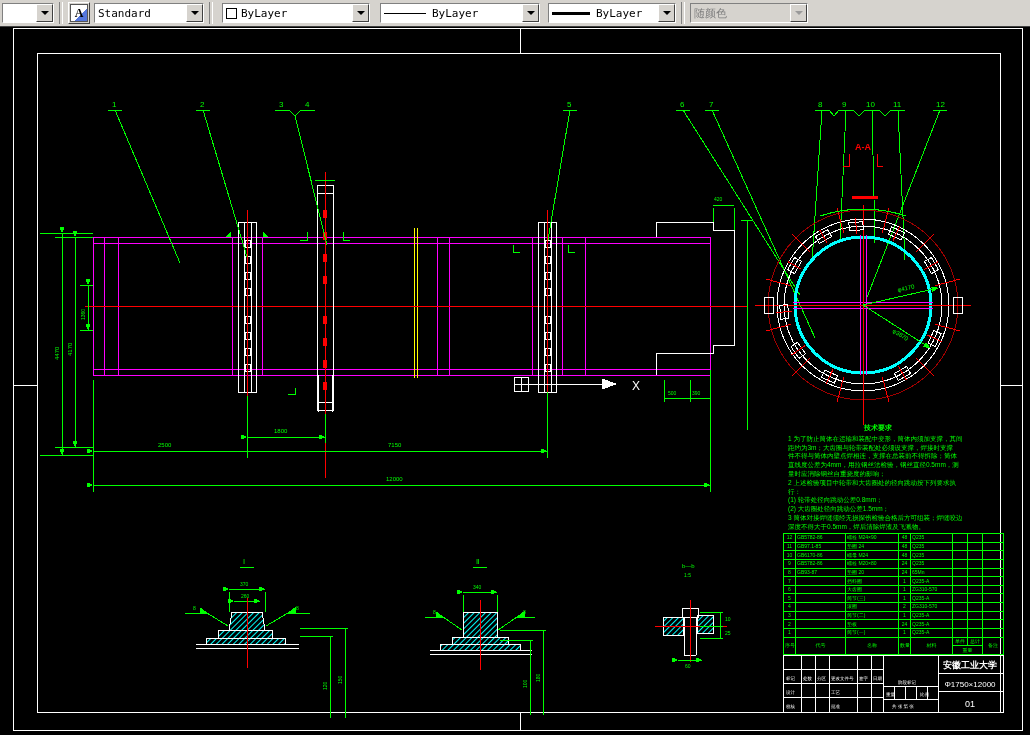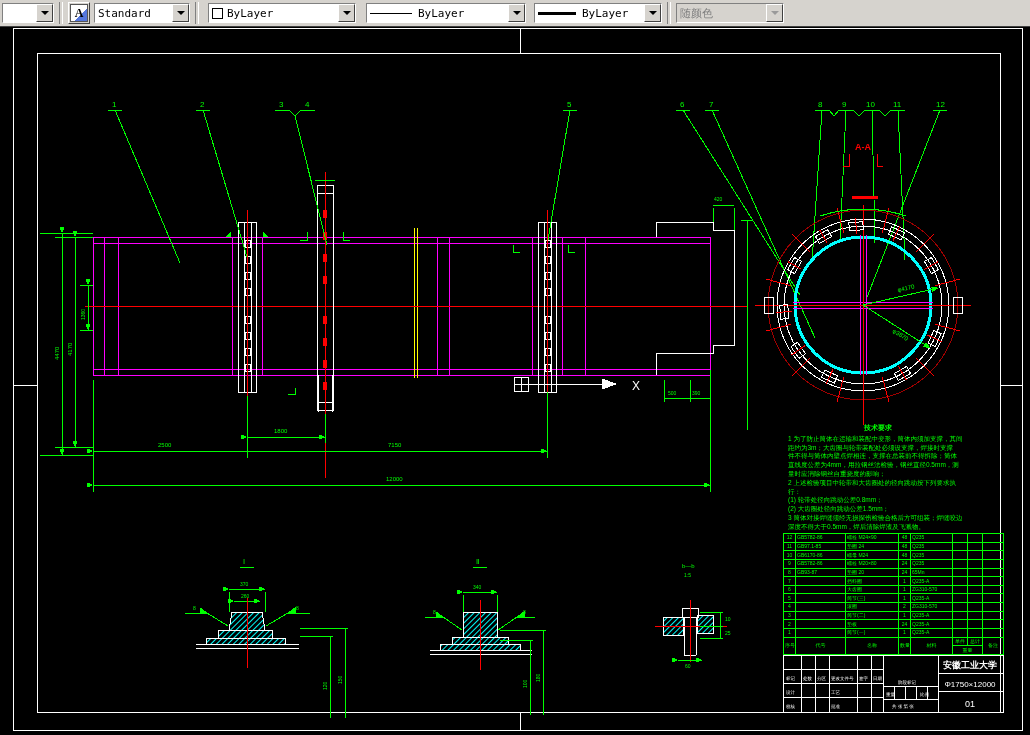--- a/index.html
+++ b/index.html
@@ -47,21 +47,21 @@
     <div class="combo" style="width:52px">
       <div class="field"></div>
       <div class="btn">
           <span class="tri"></span>
         </div>
     </div>
     <div class="sep"></div>
     <button class="tool-btn">
       <span class="icon-a">A</span>
     </button>
-    <div class="combo" style="width:96px">
+    <div class="combo" style="width:110px">
       <div class="field">Standard</div>
       <div class="btn">
           <span class="tri"></span>
         </div>
     </div>
     <div class="sep"></div>
     <div class="combo" style="width:148px;margin-left:6px">
       <div class="field">
         <span class="swatch"></span>
         <span>ByLayer</span>
@@ -82,21 +82,21 @@
     <div class="combo" style="width:128px;margin-left:6px">
       <div class="field">
         <span class="lwline"></span>
         <span>ByLayer</span>
       </div>
       <div class="btn">
           <span class="tri"></span>
         </div>
     </div>
     <div class="sep"></div>
-    <div class="combo disabled" style="width:108px">
+    <div class="combo disabled" style="width:118px">
       <div class="field">随颜色</div>
       <div class="btn">
           <span class="tri"></span>
         </div>
     </div>
   </div>
 
   <svg id="cad" width="1030" height="735" shape-rendering="crispEdges" text-rendering="optimizeSpeed">
     <defs>
       <pattern id="hatch" patternUnits="userSpaceOnUse" width="4" height="4" patternTransform="rotate(45)">

